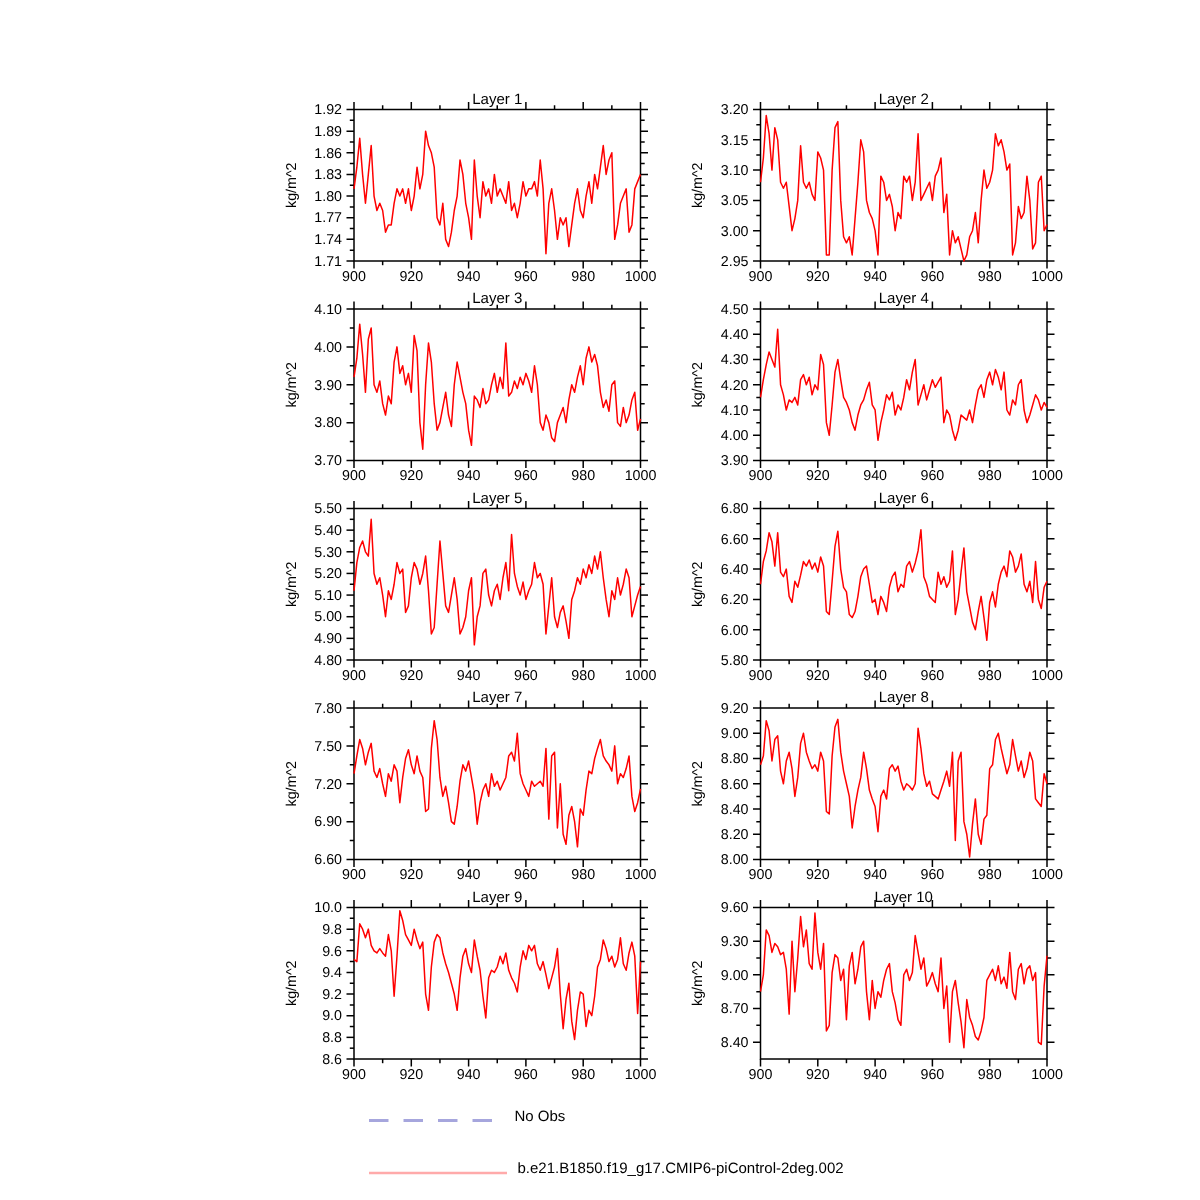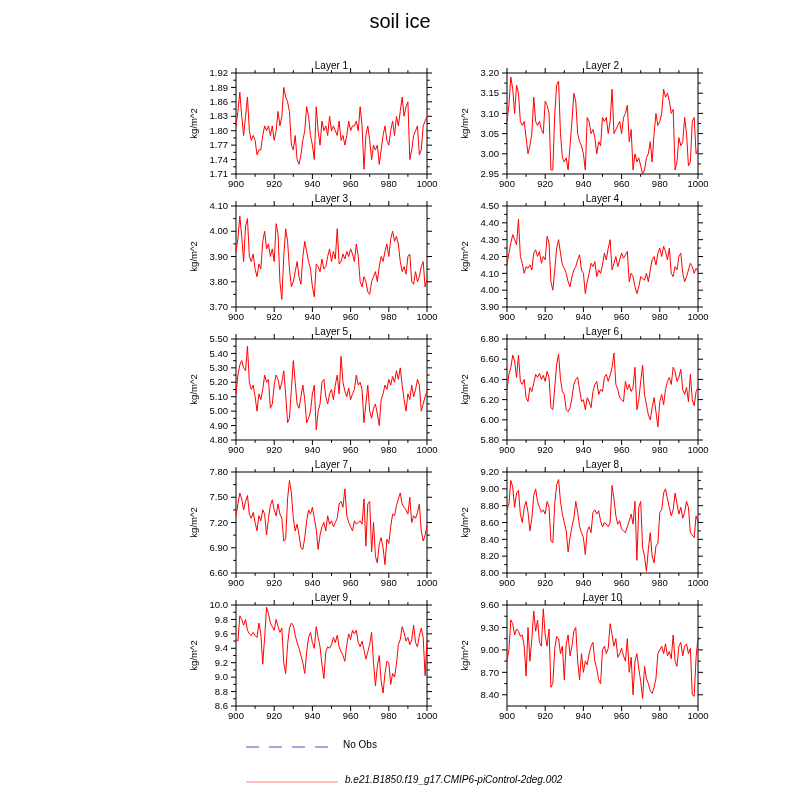--- a/index.html
+++ b/index.html
@@ -7,29 +7,28 @@
         font-family:"Liberation Sans", sans-serif;color:#000;}
   .main-title{position:absolute;top:10px;left:0;width:800px;text-align:center;
               font-size:20px;color:#000;}
   .panel{position:absolute;width:260px;height:133px;}
   .c1{left:140px}.c2{left:411px}
   .r1{top:45px}.r2{top:178px}.r3{top:311px}.r4{top:444px}.r5{top:577px}
   .panel svg{display:block;width:260px;height:133px;}
   .legend{position:absolute;left:0;top:730px;width:800px;height:60px;}
   .legend-row{position:absolute;height:14px;display:flex;align-items:flex-end;}
   .legend-row.noobs{left:245px;top:6px;}
-  .legend-row.run{left:245px;top:41px;font-style:italic;}
+  .legend-row.run{left:245px;top:41px;}
   .legend-swatch{display:inline-block;margin-right:6px;}
   .legend-label{font-size:10px;color:#000;white-space:nowrap;}
 </style>
 </head>
 <body>
 
 <div class="page">
-  <div class="main-title">soil ice</div>
 
   <figure class="panel c1 r1">
       <svg width="260" height="133" viewBox="0 0 260 133">
         <rect x="56" y="12" width="191" height="101" fill="none" stroke="#000000" stroke-width="1"></rect>
         <text x="151.5" y="8" text-anchor="middle" font-size="10" fill="#000">Layer 1</text>
         <text x="14" y="65.5" text-anchor="middle" font-size="9.5" fill="#000" transform="rotate(-90 14 62.5)">kg/m^2</text>
         <line x1="56" y1="113" x2="56" y2="118" stroke="#000000" stroke-width="1"></line>
         <line x1="56" y1="12" x2="56" y2="7" stroke="#000000" stroke-width="1"></line>
         <text x="56" y="126" text-anchor="middle" font-size="9.5" fill="#000">900</text>
         <line x1="94.2" y1="113" x2="94.2" y2="118" stroke="#000000" stroke-width="1"></line>

